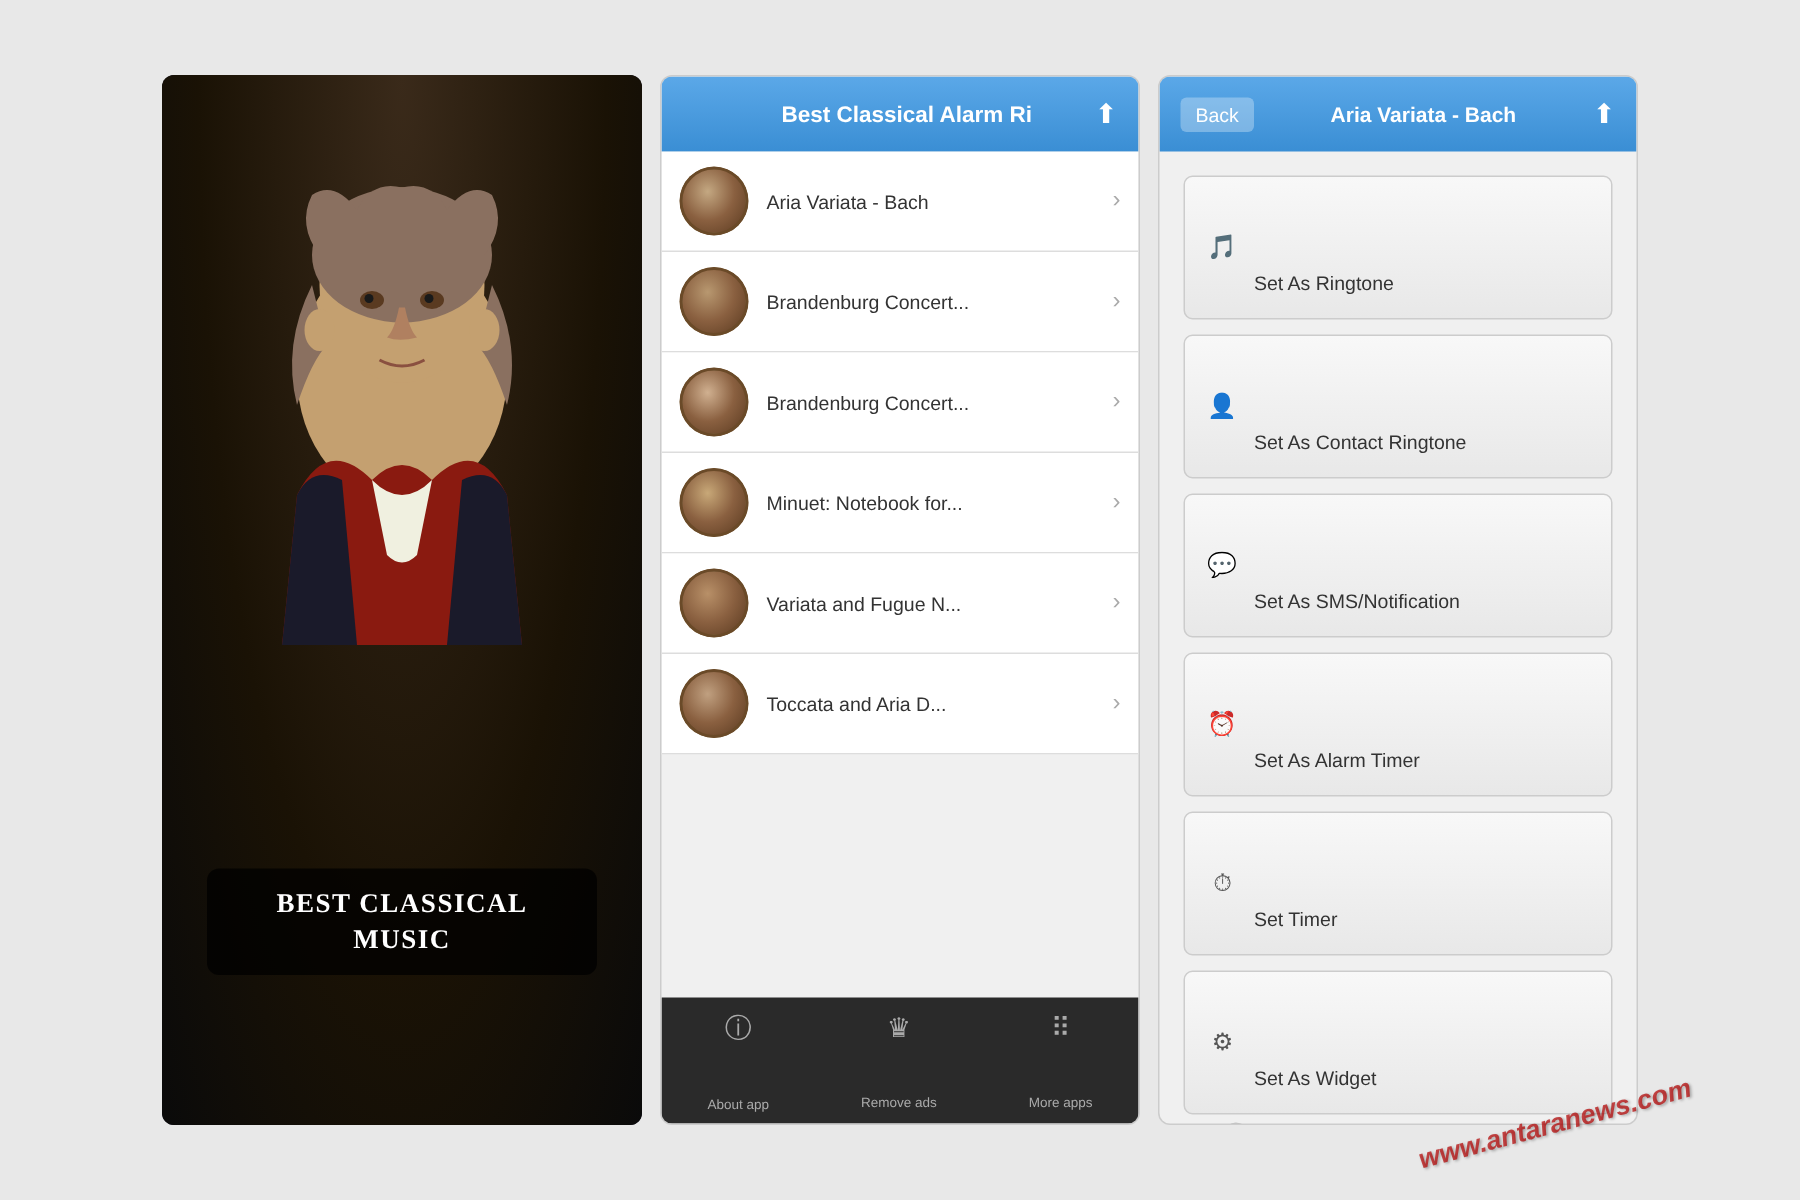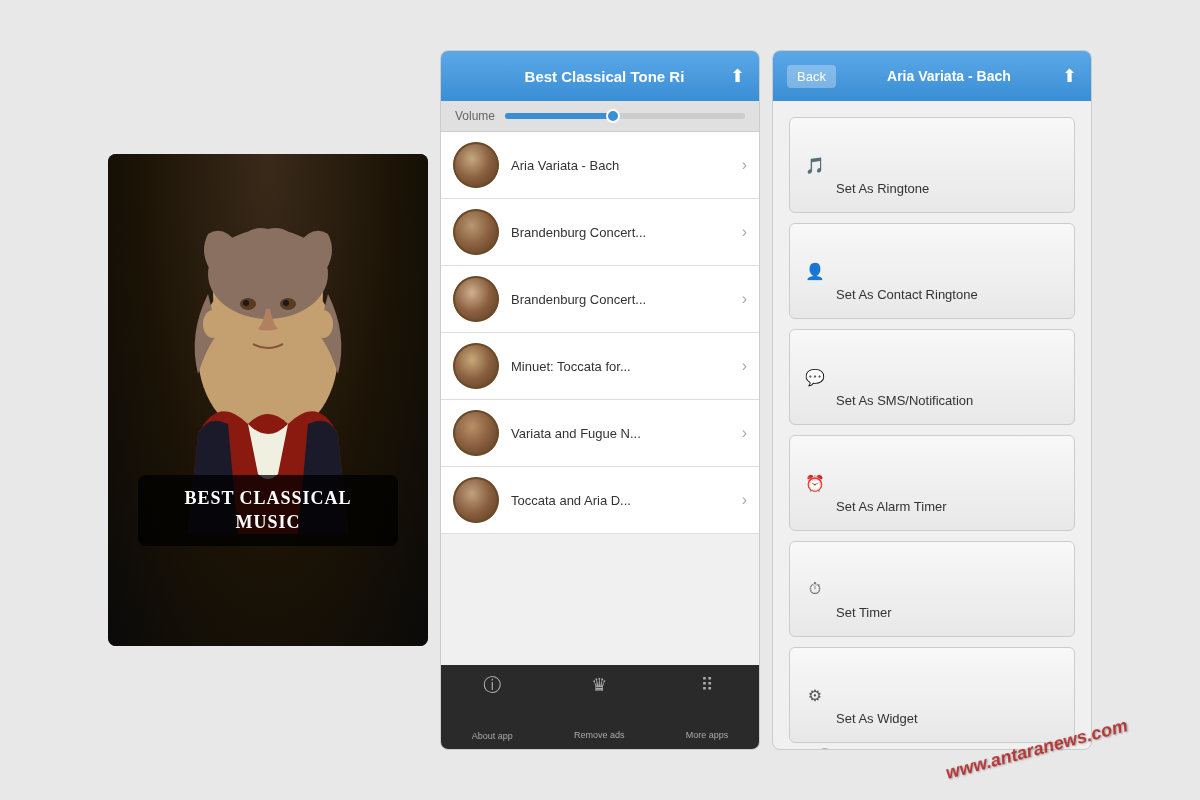--- a/index.html
+++ b/index.html
@@ -18,21 +18,21 @@
       gap: 12px;
       align-items: center;
       justify-content: center;
       width: 1100px;
       height: 760px;
     }
 
     
     .panel-splash {
       width: 320px;
-      height: 492px;
+      height: 700px;
       background: #1a1a2e;
       border-radius: 8px;
       overflow: hidden;
       position: relative;
       display: flex;
       flex-direction: column;
       align-items: center;
       justify-content: flex-end;
       padding-bottom: 60px;
     }
@@ -320,30 +320,23 @@
       </svg>
     </div>
     <div class="app-title-badge">
       <div class="app-title-text">Best Classical Music</div>
     </div>
   </div>
 
   <div class="panel-list">
     <div class="panel-header">
       <div style="width:24px;"></div>
-      <div class="header-title">Best Classical Tone Ri</div>
+      <div class="header-title">Best Classical Alarm Ri</div>
       <span class="share-icon">⬆</span>
     </div>
-    <div class="volume-bar">
-      <span class="volume-label">Volume</span>
-      <div class="slider-track">
-        <div class="slider-fill"></div>
-        <div class="slider-thumb"></div>
-      </div>
-    </div>
     <div class="song-list">
 
     <div class="song-item">
           <div class="song-avatar">
             <div class="song-avatar-inner" style="background: radial-gradient(at 40% 35%, rgb(196, 168, 130) 0%, rgb(138, 96, 64) 50%, rgb(90, 58, 32) 100%);"></div>
           </div>
           <span class="song-name">Aria Variata - Bach</span>
           <span class="chevron">›</span>
         </div>
         <div class="song-item">
@@ -357,21 +350,21 @@
           <div class="song-avatar">
             <div class="song-avatar-inner" style="background: radial-gradient(at 40% 35%, rgb(208, 176, 144) 0%, rgb(138, 96, 64) 50%, rgb(90, 58, 32) 100%);"></div>
           </div>
           <span class="song-name">Brandenburg Concert...</span>
           <span class="chevron">›</span>
         </div>
         <div class="song-item">
           <div class="song-avatar">
             <div class="song-avatar-inner" style="background: radial-gradient(at 40% 35%, rgb(200, 168, 120) 0%, rgb(138, 96, 64) 50%, rgb(90, 58, 32) 100%);"></div>
           </div>
-          <span class="song-name">Minuet: Toccata for...</span>
+          <span class="song-name">Minuet: Notebook for...</span>
           <span class="chevron">›</span>
         </div>
         <div class="song-item">
           <div class="song-avatar">
             <div class="song-avatar-inner" style="background: radial-gradient(at 40% 35%, rgb(184, 144, 104) 0%, rgb(138, 96, 64) 50%, rgb(90, 58, 32) 100%);"></div>
           </div>
           <span class="song-name">Variata and Fugue N...</span>
           <span class="chevron">›</span>
         </div>
         <div class="song-item">

